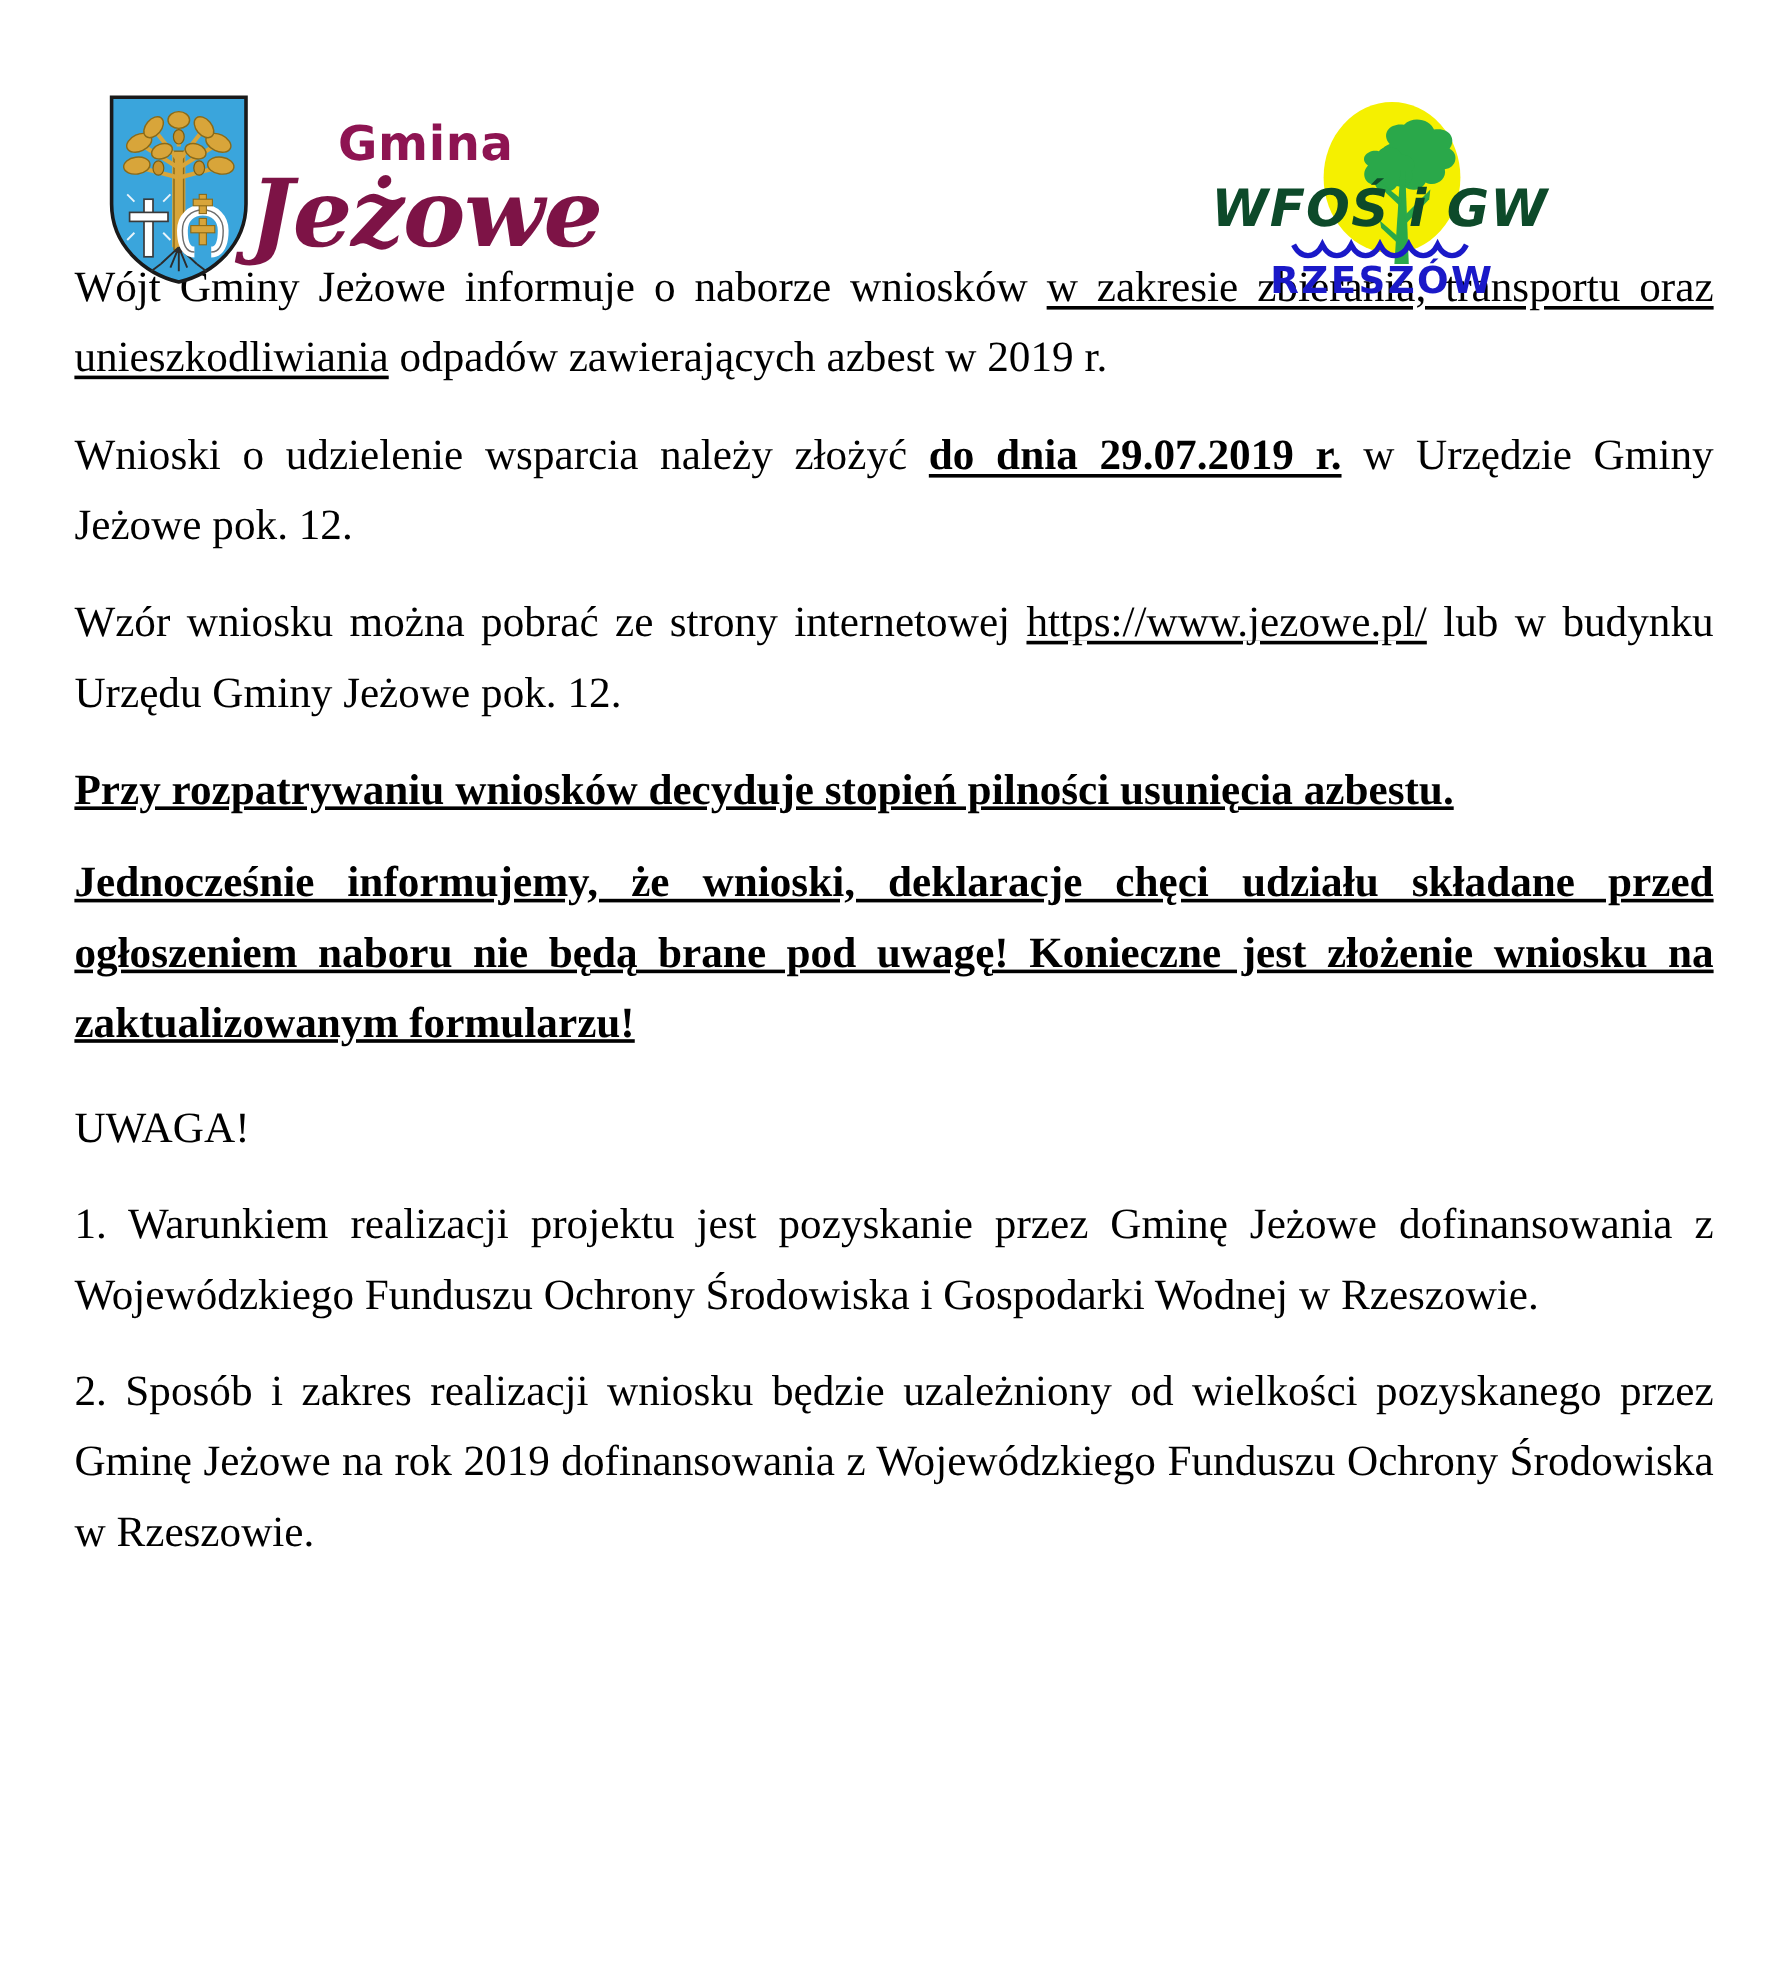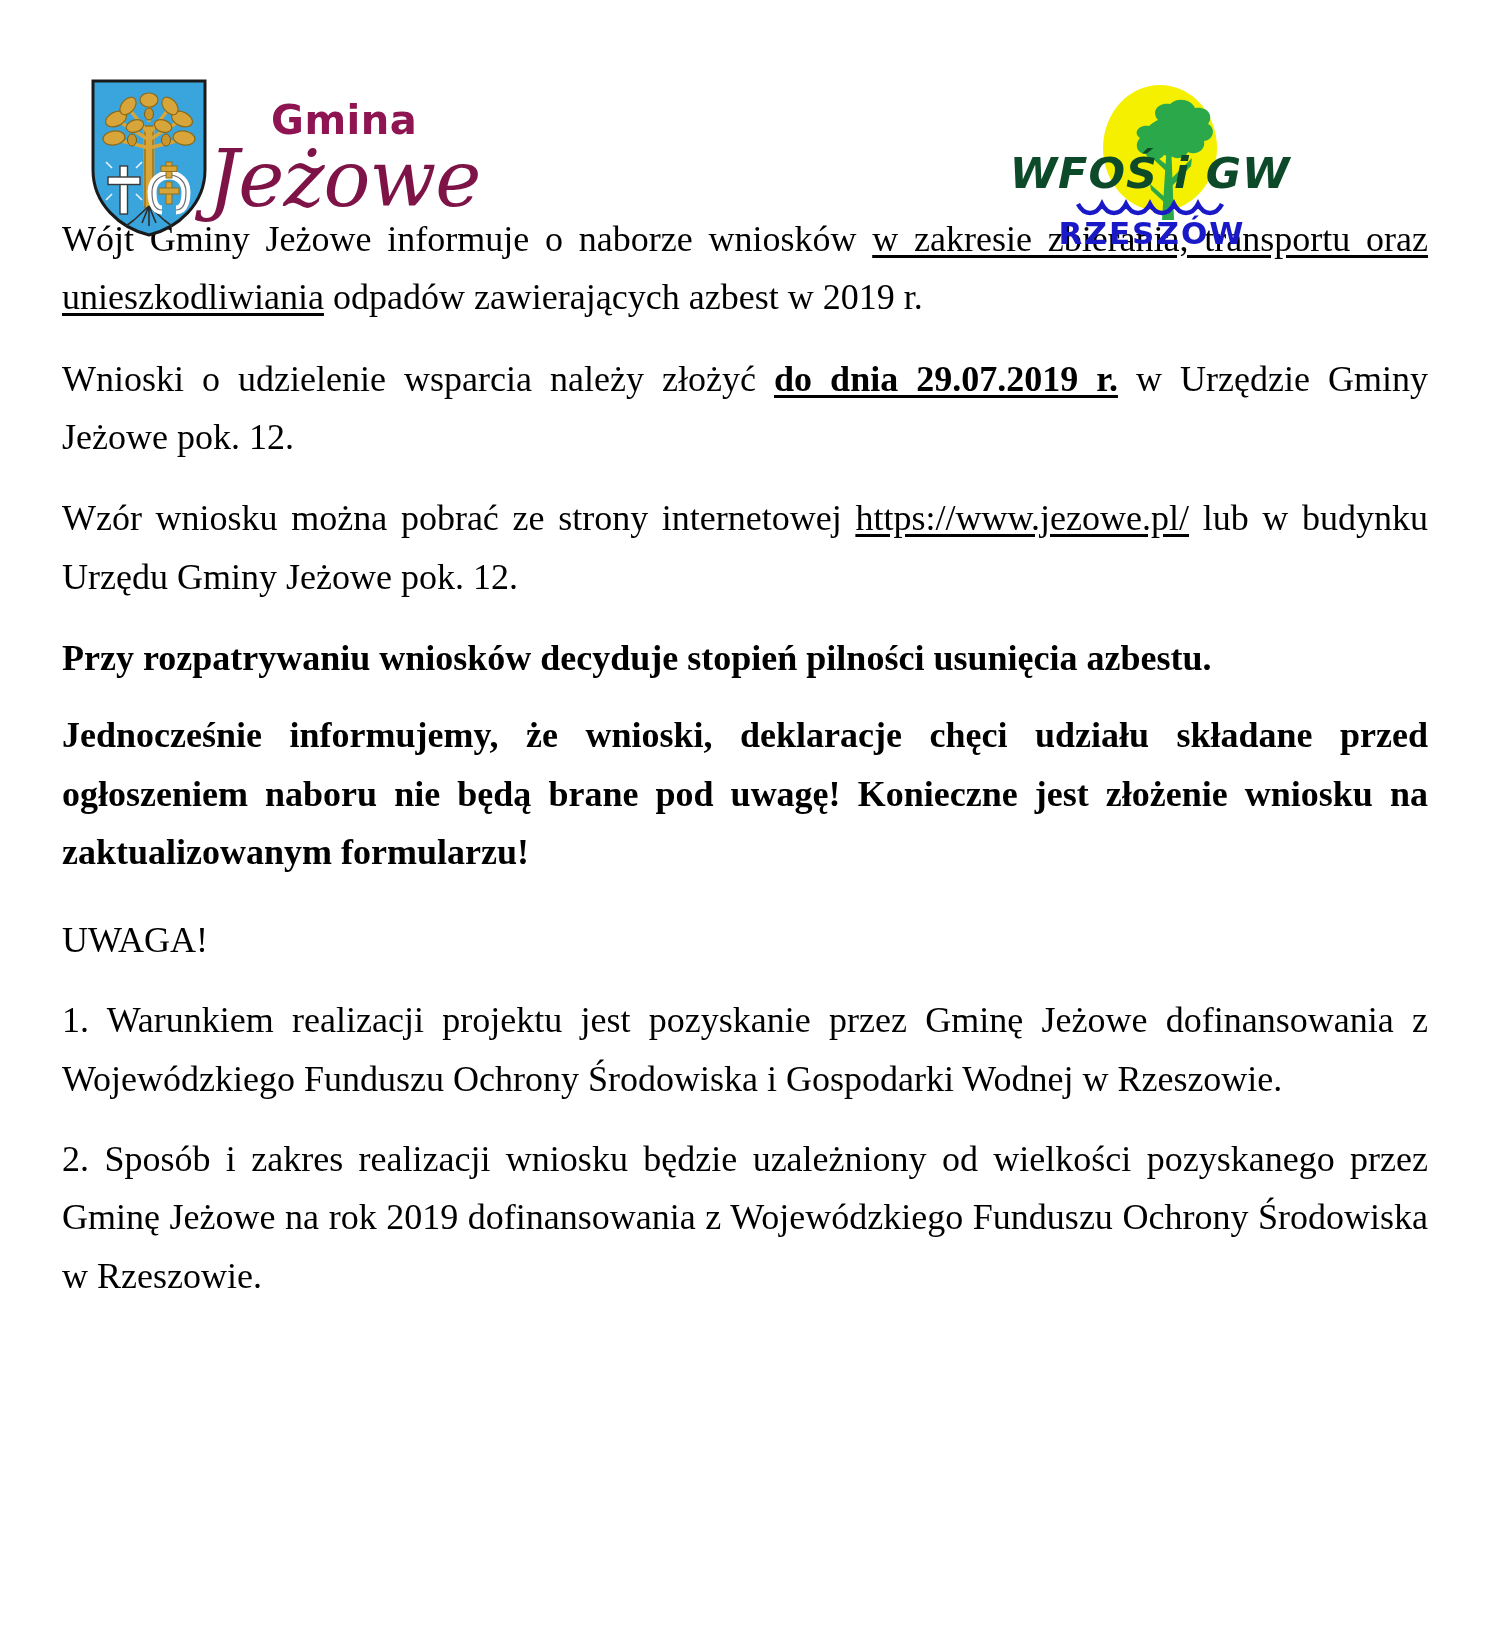--- a/index.html
+++ b/index.html
@@ -51,21 +51,21 @@
     font-family: "DejaVu Sans", sans-serif;
     font-size: 40px;
     font-weight: 700;
     color: #8e1452;
     letter-spacing: 0.5px;
     margin-bottom: 2px;
   }
   .jezowe-word {
     font-family: "DejaVu Serif", serif;
     font-size: 78px;
-    font-weight: 400;
+    font-weight: 700;
     font-style: italic;
     color: #7d1346;
     line-height: 0.95;
     letter-spacing: -1px;
   }
 
   .logo-wfos {
     position: absolute;
     left: 1000px;
     top: 80px;
@@ -102,20 +102,21 @@
   }
   .bu {
     font-weight: bold;
     text-decoration: underline;
     text-underline-offset: 4px;
   }
   p.bold-block {
     font-weight: bold;
     text-align: left;
     margin-bottom: 19px;
+    text-decoration: underline;
   }
   p.bold-block.multi {
     text-align: justify;
   }
   p.uwaga {
     margin-top: 30px;
     margin-bottom: 22px;
     text-align: left;
   }
   p.item {

